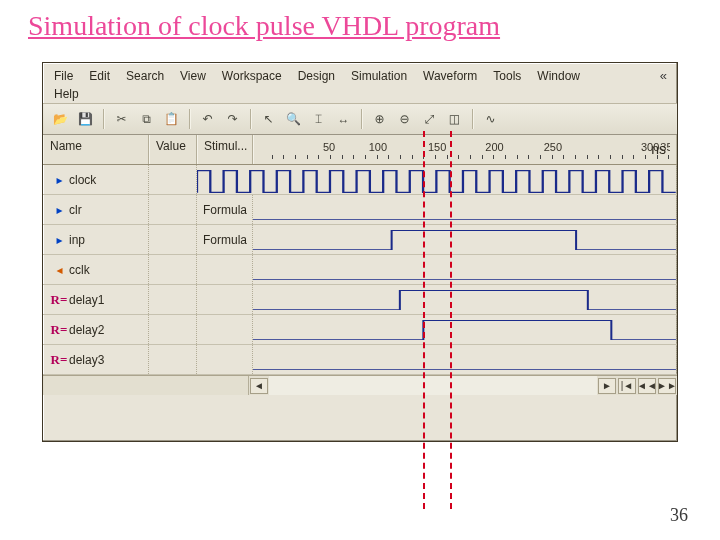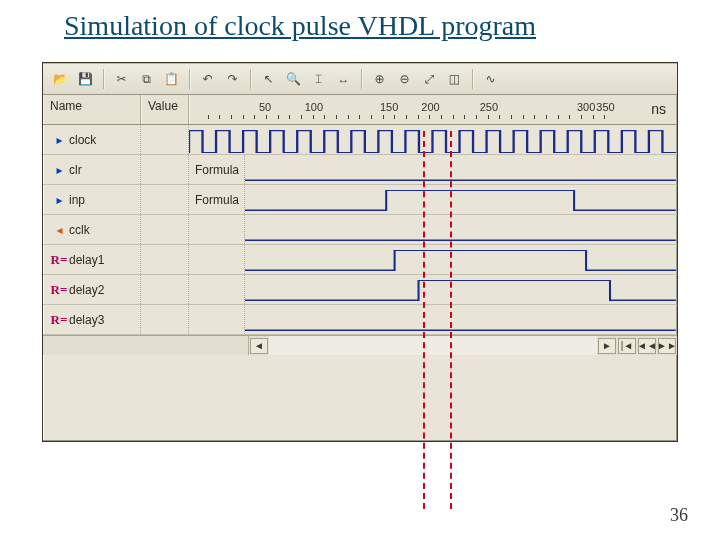--- a/index.html
+++ b/index.html
@@ -4,24 +4,24 @@
 <style>
   * { box-sizing: border-box; }
   html, body { margin:0; padding:0; }
   body {
     width:720px; height:540px;
     font-family:"Times New Roman",serif;
     background:#fff;
     position:relative;
   }
   .title {
-    color:#0c4a6e;
+    color:#ec4899;
     font-size:28px;
     text-decoration:underline;
-    padding-left:64px;
+    padding-left:28px;
     padding-top:10px;
     font-family:"Times New Roman",serif;
   }
   .appwin {
     position:absolute; left:42px; top:62px;
     width:636px; height:380px;
     background:#e8e4d8;
     border:1px solid #3f3726;
     box-shadow:inset -1px -1px 0 #9a9484, inset 1px 1px 0 #fff;
     font-family:Tahoma,Verdana,sans-serif;
@@ -65,21 +65,21 @@
     display:flex;
     background:#e6e2d4;
     border-bottom:1px solid #978f78;
     font-size:12px;
   }
   .colhead .cell {
     border-right:1px solid #b4ae99;
     border-left:1px solid #f5f3ea;
     padding:4px 6px 3px 6px;
   }
-  .c-name { width:98px; }
+  .c-name { width:106px; }
   .c-value { width:48px; }
   .c-stim  { width:56px; }
   .c-time  { flex:1; position:relative; padding:0; }
   .ruler {
     position:relative; height:22px; overflow:hidden;
   }
   .ruler .tick {
     position:absolute; top:2px;
     font-size:11px; color:#373228;
   }
@@ -149,20 +149,36 @@
     font-family:"Times New Roman",serif; font-size:18px; color:#393939;
   }
 </style>
 </head>
 <body>
 
 <div class="title">Simulation of clock pulse VHDL program</div>
 
 <div class="appwin">
 
+  <div class="menubar">
+    <span class="menu-item">File</span>
+    <span class="menu-item">Edit</span>
+    <span class="menu-item">Search</span>
+    <span class="menu-item">View</span>
+    <span class="menu-item">Workspace</span>
+    <span class="menu-item">Design</span>
+    <span class="menu-item">Simulation</span>
+    <span class="menu-item">Waveform</span>
+    <span class="menu-item">Tools</span>
+    <span class="menu-item">Window</span>
+    <span class="menu-chevrons">«</span>
+    <div class="menu-row2">
+      <span class="menu-item">Help</span>
+    </div>
+  </div>
 
   <div class="toolbar" id="toolbar">
       <div class="tbtn">📂</div>
       <div class="tbtn">💾</div>
       <div class="tsep"></div>
       <div class="tbtn">✂</div>
       <div class="tbtn">⧉</div>
       <div class="tbtn">📋</div>
       <div class="tsep"></div>
       <div class="tbtn">↶</div>
@@ -177,36 +193,37 @@
       <div class="tbtn">⊖</div>
       <div class="tbtn">⤢</div>
       <div class="tbtn">◫</div>
       <div class="tsep"></div>
       <div class="tbtn">∿</div>
     </div>
 
   <div class="colhead">
     <div class="cell c-name">Name</div>
     <div class="cell c-value">Value</div>
+    <div class="cell c-stim">Stimul...</div>
     <div class="cell c-time">
       <div class="ruler" id="ruler">
         <span class="ns-unit">ns</span>
       <span class="tick" style="left: 63px;">50</span>
           <div class="dot" style="left: 58.3333px;"></div>
           <div class="dot" style="left: 46.6667px;"></div>
           <div class="dot" style="left: 35px;"></div>
           <div class="dot" style="left: 23.3333px;"></div>
           <div class="dot" style="left: 11.6667px;"></div>
           <span class="tick" style="left: 108.667px;">100</span>
           <div class="dot" style="left: 116.667px;"></div>
           <div class="dot" style="left: 105px;"></div>
           <div class="dot" style="left: 93.3333px;"></div>
           <div class="dot" style="left: 81.6667px;"></div>
           <div class="dot" style="left: 70px;"></div>
-          <span class="tick" style="left: 184px;">150</span>
+          <span class="tick" style="left: 168px;">150</span>
           <div class="dot" style="left: 175px;"></div>
           <div class="dot" style="left: 163.333px;"></div>
           <div class="dot" style="left: 151.667px;"></div>
           <div class="dot" style="left: 140px;"></div>
           <div class="dot" style="left: 128.333px;"></div>
           <span class="tick" style="left: 225.333px;">200</span>
           <div class="dot" style="left: 233.333px;"></div>
           <div class="dot" style="left: 221.667px;"></div>
           <div class="dot" style="left: 210px;"></div>
           <div class="dot" style="left: 198.333px;"></div>

